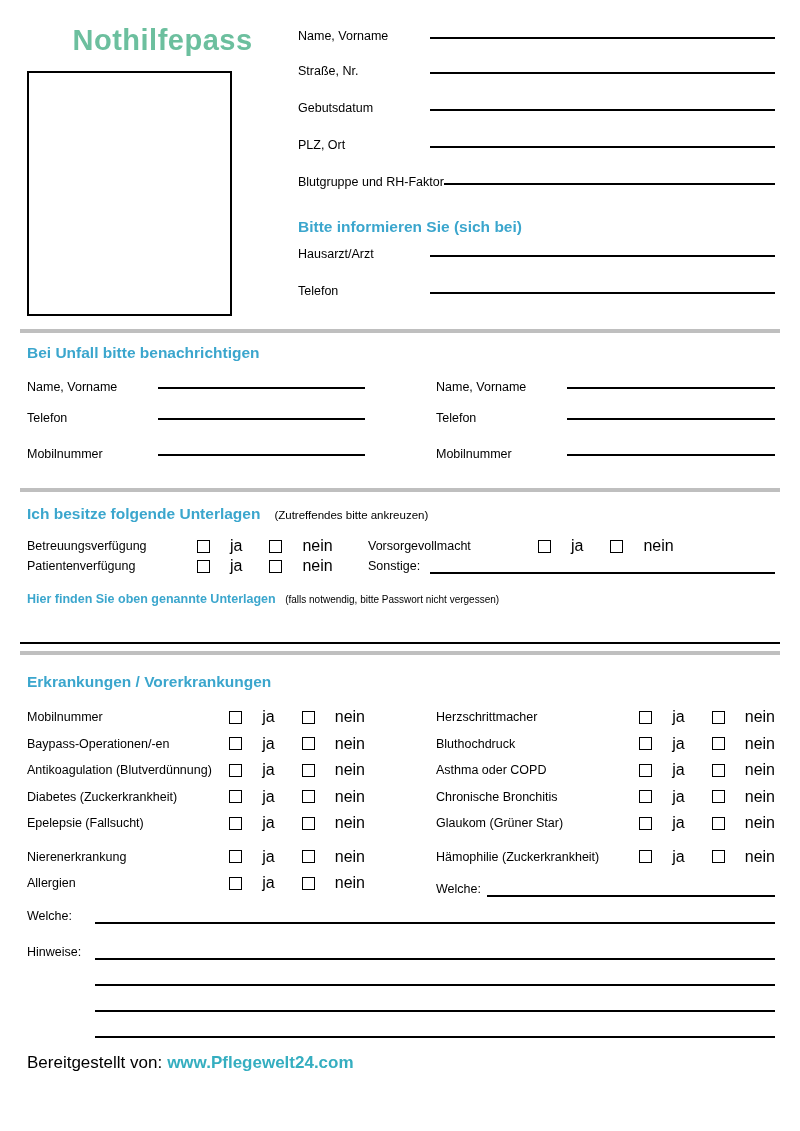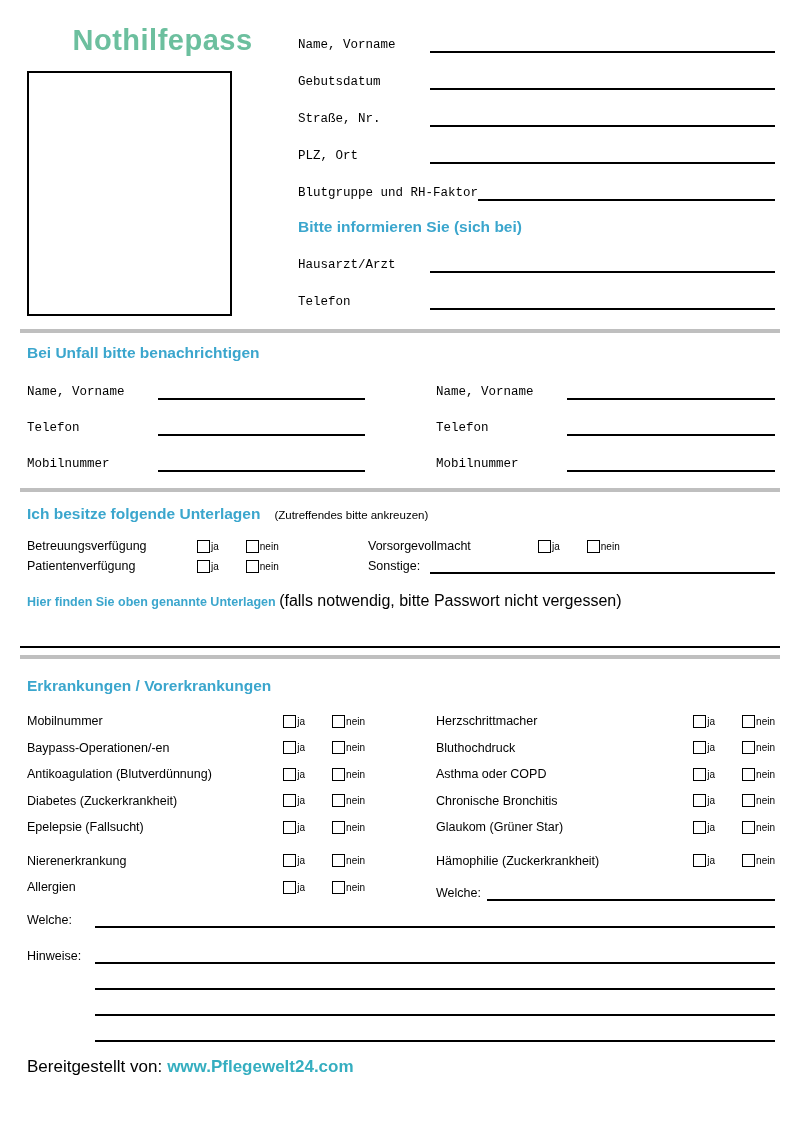--- a/index.html
+++ b/index.html
@@ -7,21 +7,21 @@
   html,body { background:#fff; }
   body { width:800px; height:1131px; font-family:"Liberation Sans", sans-serif; color:#000; }
   .page { width:800px; height:1131px; padding:20px 25px 0 27px; overflow:hidden; }
 
   .header-row { display:flex; }
   .header-left { width:271px; flex:0 0 271px;text-align:center; }
   .title { font-size:29px; font-weight:bold; color:var(--title); letter-spacing:.5px; margin-top:4px; }
   .photo-box { width:205px; height:245px; border:2px solid #000; margin-top:14px; background:#fff; }
   .header-right { flex:1; }
 
-  .frow { display:flex; align-items:flex-end;font-family:Liberation Mono, monospace; }
+  .frow { display:flex; align-items:center; }
   .hrow { height:37px; }
   .hrow.first { height:33px; }
   .lbl { font-size:12.5px; white-space:nowrap; padding-bottom:1px; }
   .hlbl { min-width:132px; }
   .line { flex:1; border-bottom:2px solid #000; height:4px; }
   .sub-heading { font-size:15.5px; font-weight:bold; color:var(--heading); margin-top:17px; }
 
   .divider { height:4px; background:var(--divider); margin-left:-7px; margin-right:-5px; }
   .d1 { margin-top:13px; } .d2 { margin-top:16px; } .d3 { margin-top:7px; }
 
@@ -40,26 +40,26 @@
   .clbl { min-width:131px; }
 
   .docs { margin-top:13px; }
   .doc-row { display:flex; align-items:center; height:20px; }
   .doc-left { width:341px; flex:0 0 341px; display:flex; align-items:center; }
   .doc-right { flex:1; display:flex; align-items:center; }
   .doc-right.fe { align-items:flex-end; }
   .dlbl { font-size:12.5px; min-width:170px; white-space:nowrap; }
   .slbl { font-size:12.5px; min-width:62px; white-space:nowrap; padding-bottom:1px; }
   .cb { width:13px; height:13px; flex:0 0 13px; border:1.5px solid #000; background:#fff; }
-  .cbl { font-size:10px; margin-left:1px; white-space:nowrap; }
+  .cbl { font-size:16px; margin-left:20px; white-space:nowrap; }
   .cbl.sp { margin-right:27px; }
 
   .link-row { margin-top:16px; font-size:12.5px; }
   .link-blue { color:var(--heading); font-weight:bold; }
-  .link-hint { font-size:16px; margin-left:0; }
+  .link-hint { font-size:10px; margin-left:6px; }
 
   .black-line { border-bottom:2px solid #000; margin:36px -5px 0 -7px; height:0; }
 
   .conds { margin-top:13px; }
   .cond-row { display:flex; align-items:center; height:26.5px; }
   .cond-lbl { flex:1; font-size:12.5px; white-space:nowrap; }
   .gap-top { margin-top:7px; }
   .inline-row { display:flex; align-items:flex-end; height:27px; }
   .inline-row .lbl { margin-right:6px; }
 
@@ -80,25 +80,25 @@
     <div class="header-left">
       <div class="title">Nothilfepass</div>
       <div class="photo-box"></div>
     </div>
     <div class="header-right">
       <div class="frow hrow first">
         <span class="lbl hlbl">Name, Vorname</span>
         <span class="line"></span>
       </div>
       <div class="frow hrow">
+        <span class="lbl hlbl">Straße, Nr.</span>
+        <span class="line"></span>
+      </div>
+      <div class="frow hrow">
         <span class="lbl hlbl">Gebutsdatum</span>
-        <span class="line"></span>
-      </div>
-      <div class="frow hrow">
-        <span class="lbl hlbl">Straße, Nr.</span>
         <span class="line"></span>
       </div>
       <div class="frow hrow">
         <span class="lbl hlbl">PLZ, Ort</span>
         <span class="line"></span>
       </div>
       <div class="frow hrow">
         <span class="lbl hlbl">Blutgruppe und RH-Faktor</span>
         <span class="line"></span>
       </div>

